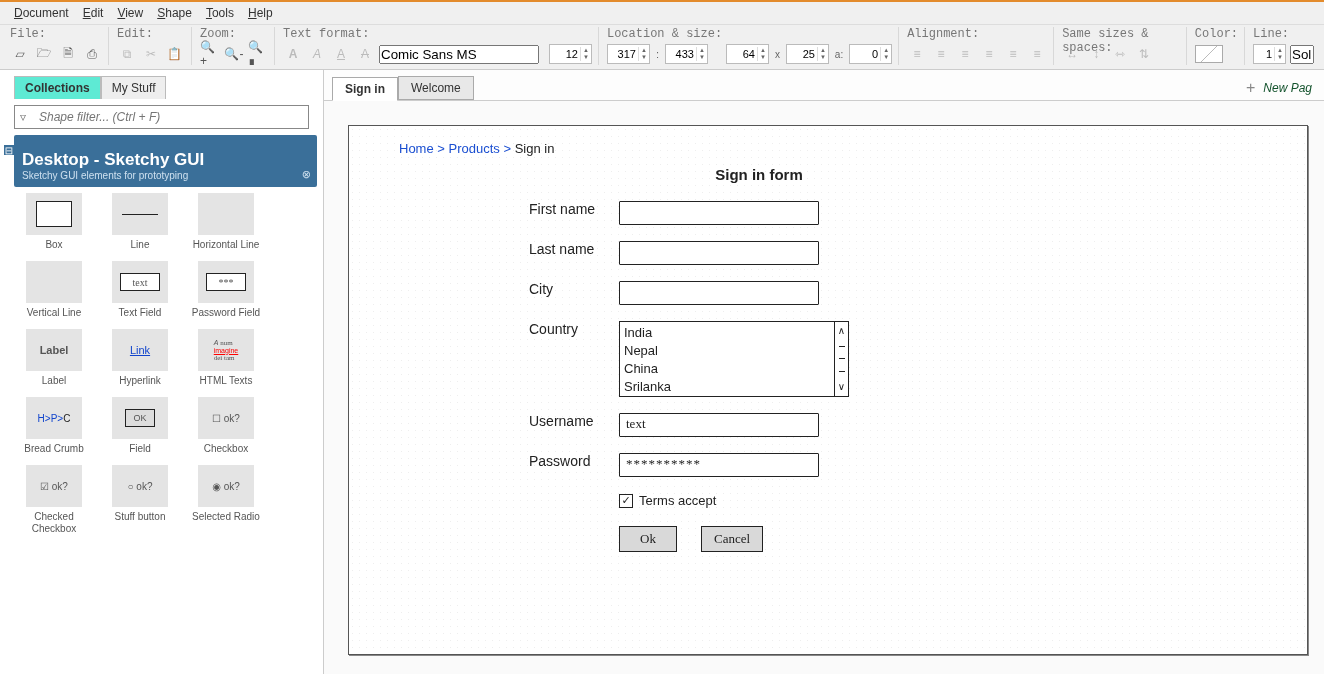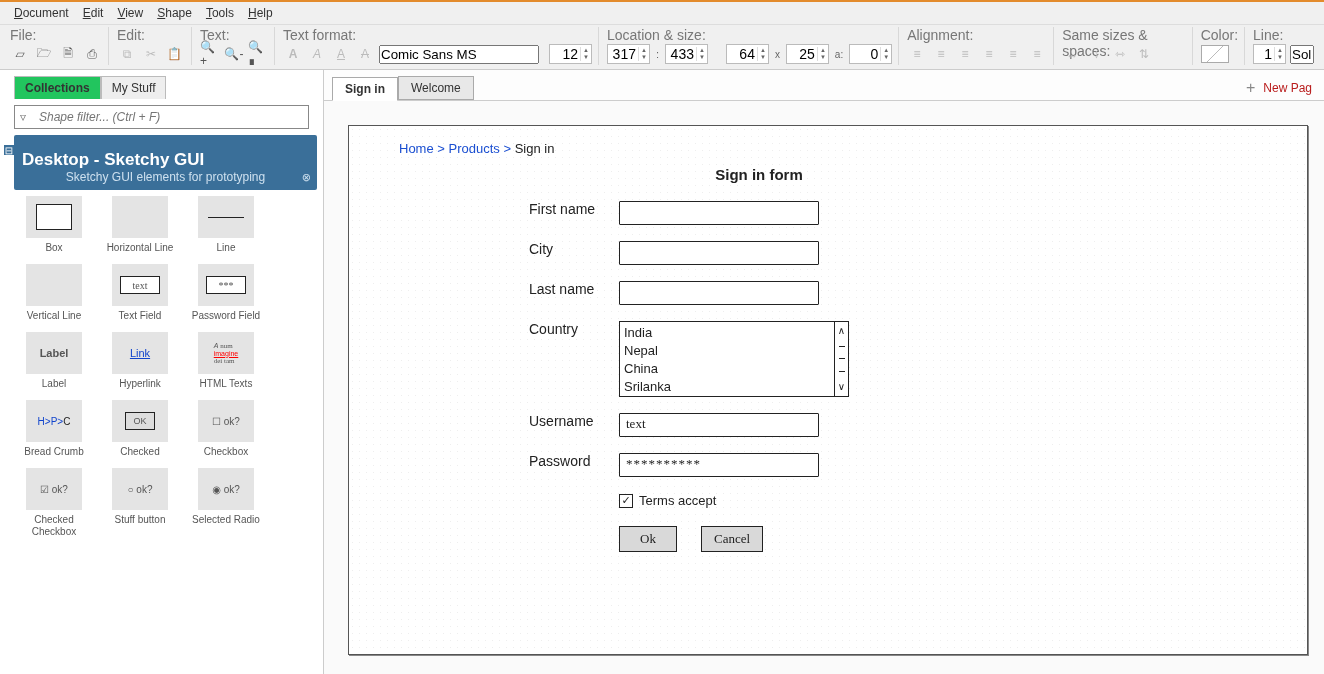--- a/index.html
+++ b/index.html
@@ -10,63 +10,63 @@
 
 
 .menubar { background: #f0f0f0; padding: 2px 8px; border-bottom: 1px solid #ddd; display: flex; gap: 2px; }
 .menubar .menu-item { padding: 2px 6px; cursor: pointer; }
 .menubar .menu-item .ul { text-decoration: underline; }
 
 
 .toolbar { background: #f0f0f0; padding: 2px 4px 4px 4px; display: flex; align-items: flex-start; gap: 2px; border-bottom: 1px solid #ccc; }
 .toolbar .group { display: inline-block; padding: 0 6px; border-right: 1px solid #d8d8d8; }
 .toolbar .group:last-child { border-right: none; }
-.toolbar .group-label { font-size: 14px; color: #777; display: block; height: 14px; }
+.toolbar .group-label { font-size: 12px; color: #777; display: block; height: 14px; font-family: Liberation Mono, monospace; }
 .toolbar .group-row { display: flex; align-items: center; gap: 4px; margin-top: 2px; height: 22px; }
 .toolbar .tbtn { width: 20px; height: 20px; display: inline-flex; align-items: center; justify-content: center; color: #555; cursor: pointer; }
 .toolbar .tbtn.disabled { color: #bbb; }
 .toolbar .spinner { display: inline-flex; align-items: center; border: 1px solid #bbb; height: 20px; background: #fff; }
-.toolbar .spinner input { border: none; width: 30px; text-align: right; font-size: 14px; padding-right: 2px; outline: none; }
+.toolbar .spinner input { border: none; width: 30px; text-align: right; font-size: 11px; padding-right: 2px; outline: none; }
 .toolbar .spinner .arrows { display: flex; flex-direction: column; font-size: 6px; line-height: 7px; color: #666; padding: 0 2px; border-left: 1px solid #ddd; }
 .toolbar .sep-colon { padding: 0 2px; color: #666; font-size: 11px; }
 .toolbar .small-label { font-size: 10px; color: #666; padding: 0 2px; }
 .toolbar .swatch { width: 28px; height: 18px; border: 1px solid #aaa; background: linear-gradient(135deg,#fff 0 48%, #bbb 48% 52%, #fff 52% 100%); }
 
 
 .main { display: flex; height: calc(674px - 2px - 22px - 42px); }
 
 
 .left { width: 324px; border-right: 1px solid #ccc; display: flex; flex-direction: column; padding-top: 6px; }
 .left .tabs { display: flex; gap: 0; padding-left: 14px; }
 .left .tabs .tab { padding: 4px 10px; border: 1px solid #bbb; border-bottom: none; background: #eee; font-size: 12px; cursor: pointer; }
-.left .tabs .tab.active { background: #22c55e; font-weight: 600; }
+.left .tabs .tab.active { background: #5eead4; font-weight: 600; }
 .left .filter { margin: 6px 14px; position: relative; }
 .left .filter input { width: 100%; height: 24px; border: 1px solid #888; padding: 0 6px 0 24px; font-style: italic; color: #888; font-size: 12px; }
 .left .filter .ficon { position: absolute; left: 6px; top: 5px; color: #777; font-size: 12px; }
 .left .scroll { flex: 1; overflow-y: auto; padding: 0 6px 0 14px; position: relative; }
 .left .scroll::-webkit-scrollbar { width: 14px; }
 .left .scroll::-webkit-scrollbar-thumb { background: #c8c8c8; }
 .left .cat-header { background: #3a6f99; color: #fff; padding: 6px 8px; border-radius: 2px; position: relative; margin-bottom: 6px; }
 .left .cat-header .title { font-size: 17px; font-weight: 600; margin-top: 9px; }
-.left .cat-header .sub { font-size: 12px; color: #cde0ef; text-align: center; }
+.left .cat-header .sub { font-size: 10px; color: #cde0ef; }
 .left .cat-header .toggle { position: absolute; left: -10px; top: 10px; width: 10px; height: 10px; background: #3a6f99; color: #fff; font-size: 10px; display:flex; align-items:center; justify-content:center;}
 .left .cat-header .close { position: absolute; right: 6px; bottom: 6px; color: #cde0ef; cursor: pointer; font-size: 11px; }
 .left .shape-grid { display: grid; grid-template-columns: repeat(3, 80px); gap: 10px 6px; justify-content: start; padding-bottom: 10px; }
 .left .shape { text-align: center; font-size: 10px; color: #555; }
 .left .shape .thumb { width: 56px; height: 42px; margin: 0 auto 4px auto; background: #e4e4e4; display: flex; align-items: center; justify-content: center; cursor: pointer; }
 .left .shape .thumb .inner { background: #fff; border: 1px solid #222; }
 .left .shape .lbl { line-height: 12px; }
 
 
 .right { flex: 1; display: flex; flex-direction: column; background: #fdfdfd; }
 .right .doc-tabs { display: flex; padding: 6px 8px 0 8px; align-items: center; border-bottom: 1px solid #ccc; }
 .right .doc-tabs .dtab { padding: 4px 12px; border: 1px solid #aaa; background: #e8e8e8; font-size: 12px; cursor: pointer; margin-right: 0; }
 .right .doc-tabs .dtab.active { background: #fff; border-bottom-color: #fff; font-weight: 600; position: relative; top: 1px; }
 .right .doc-tabs .spacer { flex: 1; }
-.right .doc-tabs .newpage { color: #b91c1c; font-size: 12px; cursor: pointer; padding-right: 4px; }
+.right .doc-tabs .newpage { color: #14532d; font-size: 12px; cursor: pointer; padding-right: 4px; font-style: italic; }
 .right .doc-tabs .plus { color: #888; font-size: 16px; margin-right: 8px; cursor: pointer; }
 
 .canvas-wrap { flex: 1; overflow: auto; padding: 24px 8px 8px 24px; background: #fafafa; }
 .page { width: 960px; height: 530px; background: #fff; border: 1px solid #555; box-shadow: 1px 1px 0 #888; padding: 15px 50px; background-image: radial-gradient(#eee 0.5px, transparent 0.5px); background-size: 7px 7px; font-family: "Comic Sans MS", cursive; color: #222; }
 
 .breadcrumb { color: #1b4fd1; font-size: 13px; margin-bottom: 10px; }
 .breadcrumb .bc-active { color: #222; }
 .form-title { text-align: center; font-size: 15px; margin: 4px 0 18px 260px; width:200px; font-weight: 600; }
 .form-row { display: flex; align-items: flex-start; margin-bottom: 16px; }
 .form-row .flabel { width: 220px; padding-left: 130px; font-size: 14px; }
@@ -109,21 +109,21 @@
   </div>
   <div class="group">
     <span class="group-label">Edit:</span>
     <div class="group-row">
       <span class="tbtn disabled">⧉</span>
       <span class="tbtn disabled">✂</span>
       <span class="tbtn">📋</span>
     </div>
   </div>
   <div class="group">
-    <span class="group-label">Text:</span>
+    <span class="group-label">Zoom:</span>
     <div class="group-row">
       <span class="tbtn">🔍+</span>
       <span class="tbtn">🔍-</span>
       <span class="tbtn">🔍∎</span>
     </div>
   </div>
   <div class="group">
     <span class="group-label">Text format:</span>
     <div class="group-row">
       <span class="tbtn disabled">
@@ -253,30 +253,30 @@
         <span class="close">⊗</span>
       </div>
       <div class="shape-grid" id="shape-grid">
           <div class="shape">
             <div class="thumb">
               <div class="inner" style="width:36px;height:26px"></div>
             </div>
             <div class="lbl">Box</div>
           </div>
           <div class="shape">
+            <div class="thumb">
+              <div style="width:36px;height:1px;background:#222"></div>
+            </div>
+            <div class="lbl">Line</div>
+          </div>
+          <div class="shape">
             <div class="thumb"></div>
             <div class="lbl">Horizontal Line</div>
           </div>
           <div class="shape">
-            <div class="thumb">
-              <div style="width:36px;height:1px;background:#222"></div>
-            </div>
-            <div class="lbl">Line</div>
-          </div>
-          <div class="shape">
             <div class="thumb"></div>
             <div class="lbl">Vertical Line</div>
           </div>
           <div class="shape">
             <div class="thumb">
               <div class="inner" style="width:40px;height:18px;font:10px Comic Sans MS;display:flex;align-items:center;justify-content:center">text</div>
             </div>
             <div class="lbl">Text Field</div>
           </div>
           <div class="shape">
@@ -306,21 +306,21 @@
           <div class="shape">
             <div class="thumb">
               <span style="font:10px sans-serif;color:#14c">H&gt;P&gt;<span style="color:#222">C</span></span>
             </div>
             <div class="lbl">Bread Crumb</div>
           </div>
           <div class="shape">
             <div class="thumb">
               <div class="inner" style="width:30px;height:18px;background:#ddd;font:9px sans-serif;display:flex;align-items:center;justify-content:center">OK</div>
             </div>
-            <div class="lbl">Checked</div>
+            <div class="lbl">Field</div>
           </div>
           <div class="shape">
             <div class="thumb">
               <span style="font:10px sans-serif">☐ ok?</span>
             </div>
             <div class="lbl">Checkbox</div>
           </div>
           <div class="shape">
             <div class="thumb">
               <span style="font:10px sans-serif">☑ ok?</span>
@@ -358,25 +358,25 @@
           <span>Products</span> &gt;
           <span class="bc-active">Sign in</span>
         </div>
         <div class="form-title">Sign in form</div>
 
         <div class="form-row">
             <div class="flabel">First name</div>
             <div class="sketchy-input"></div>
           </div>
         <div class="form-row">
+            <div class="flabel">Last name</div>
+            <div class="sketchy-input"></div>
+          </div>
+        <div class="form-row">
             <div class="flabel">City</div>
-            <div class="sketchy-input"></div>
-          </div>
-        <div class="form-row">
-            <div class="flabel">Last name</div>
             <div class="sketchy-input"></div>
           </div>
         <div class="form-row">
           <div class="flabel">Country</div>
           <div class="sketchy-list">
             <div>India</div>
             <div>Nepal</div>
             <div>China</div>
             <div>Srilanka</div>
             <div class="sb">

